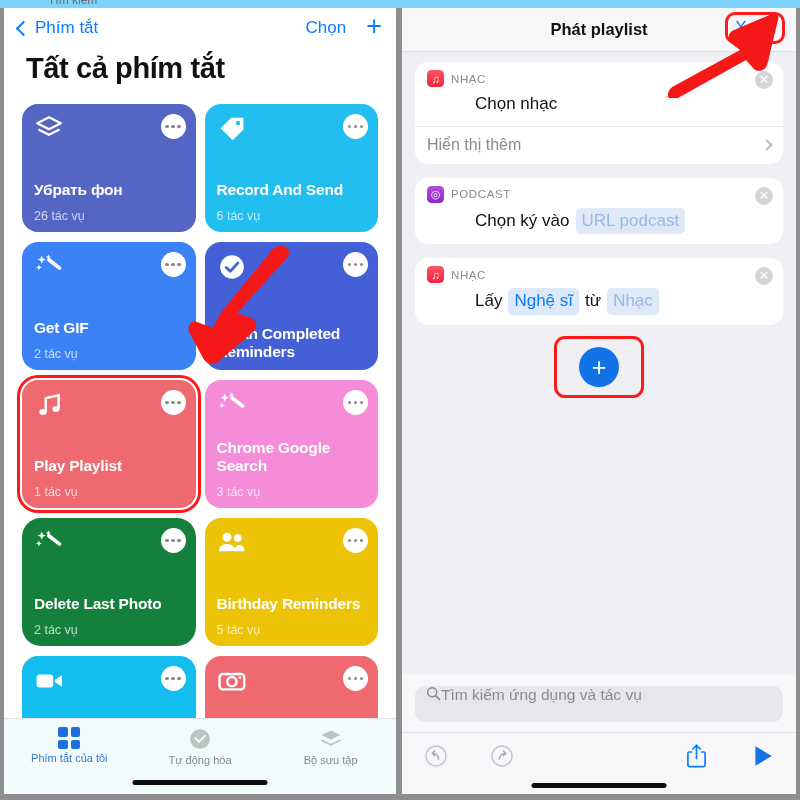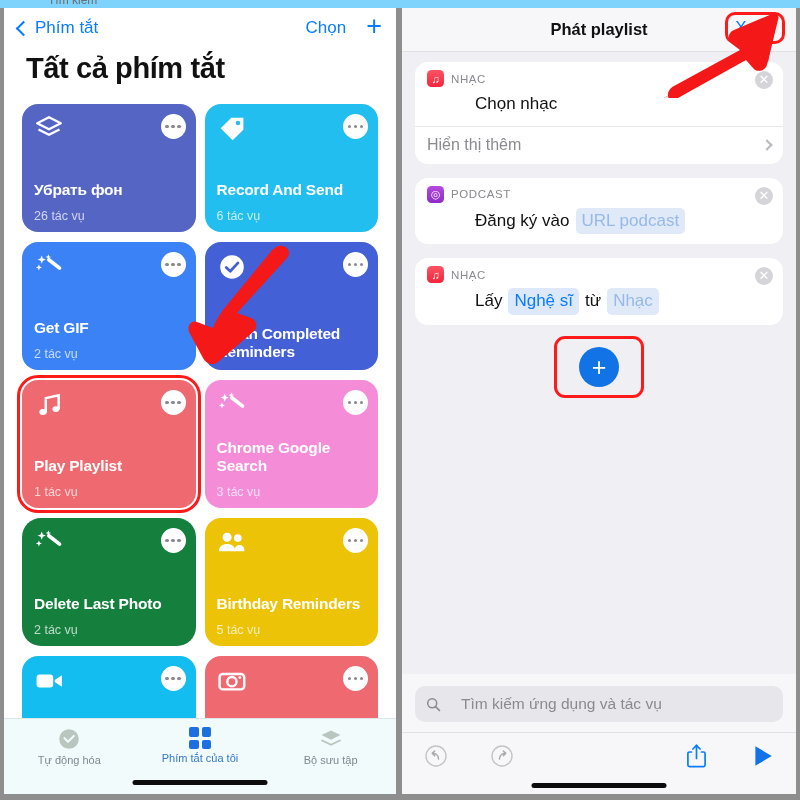--- a/index.html
+++ b/index.html
@@ -138,21 +138,21 @@
   .add-box.boxed { outline:3px solid #ff1a1a; }
   .add-btn { width:40px; height:40px; border-radius:50%; background:#1273e6;
              color:#fff; font-size:25px; font-weight:300; line-height:40px;
              text-align:center; cursor:pointer; }
 
   
   .r-bottom { position:absolute; left:0; right:0; bottom:0; height:120px;
               background:#f7f7fa; }
   .search-wrap { padding:12px 13px 10px 13px; }
   .search-box { height:36px; background:#e6e6eb; border-radius:10px;
-                display:flex; align-items:center; gap:20px; padding:0 11px; cursor:text; }
+                display:flex; align-items:flex-start; gap:0; padding:0 11px; cursor:text; }
   .search-box .stxt { font-size:15.5px; color:#8a8a8f; }
   .r-toolbar { border-top:1px solid #e0e0e6; height:46px; display:flex;
                align-items:center; padding:0 22px; }
   .r-toolbar .tb-l { display:flex; gap:42px; }
   .r-toolbar .tb-sp { flex:1; }
   .r-toolbar .tb-r { display:flex; gap:44px; align-items:center; }
   .home-ind2 { position:absolute; left:50%; transform:translateX(-50%); bottom:6px;
                width:135px; height:5px; border-radius:3px; background:#0c0c0c; }
 
   .arrow { position:absolute; pointer-events:none; }
@@ -347,35 +347,35 @@
      <div class="c-sub">3 tác vụ</div>
      <div class="dots">
             <i></i>
             <i></i>
             <i></i>
           </div>
         </div>
       </div>
 
     <div class="tabbar" id="tabbar">
+        <div class="tab active">
+          <span class="sq-icon">
+                <i></i>
+            <i></i>
+            <i></i>
+            <i></i>
+          </span>
+          <span class="t-label">Phím tắt của tôi</span>
+        </div>
         <div class="tab">
           <svg width="24" height="24" viewBox="0 0 28 28">
                 <circle cx="14" cy="14" r="11.4" fill="#b9c5bf"></circle>
                 <path d="M8.6 13 L12.8 17.2 L19.6 10.4" fill="none" stroke="#f2fbfc" stroke-width="2.4" stroke-linecap="round" stroke-linejoin="round"></path>
           </svg>
           <span class="t-label">Tự động hóa</span>
-        </div>
-        <div class="tab active">
-          <span class="sq-icon">
-                <i></i>
-            <i></i>
-            <i></i>
-            <i></i>
-          </span>
-          <span class="t-label">Phím tắt của tôi</span>
         </div>
         <div class="tab">
           <svg width="24" height="24" viewBox="0 0 28 28">
                 <path d="M14 4 L25 9.4 L14 14.8 L3 9.4 Z" fill="#b9c5bf"></path>
                 <path d="M3 15 L14 20.4 L25 15 L14 20.4 Z" fill="#b9c5bf"></path>
                 <path d="M3.6 14.6 L14 19.6 L24.4 14.6 L26 16 L14 22 L2 16 Z" fill="#b9c5bf"></path>
           </svg>
           <span class="t-label">Bộ sưu tập</span>
         </div>
       </div>
@@ -405,21 +405,21 @@
          <span>Hiển thị thêm</span>
          <span class="chev-r"></span>
        </div>
           </div>
           <div class="act-card">
             <div class="act-head">
        <span class="app-ico podcast">◎</span>
        <span class="app-name">PODCAST</span>
      </div>
      <div class="act-text">
-              <span>Đăng ký vào</span>
+              <span>Chọn ký vào</span>
               <span class="token ">URL podcast</span>
             </div>
      <div class="close-x">✕</div>
      </div>
           <div class="act-card">
             <div class="act-head">
        <span class="app-ico music">♫</span>
        <span class="app-name">NHẠC</span>
      </div>
      <div class="act-text">

